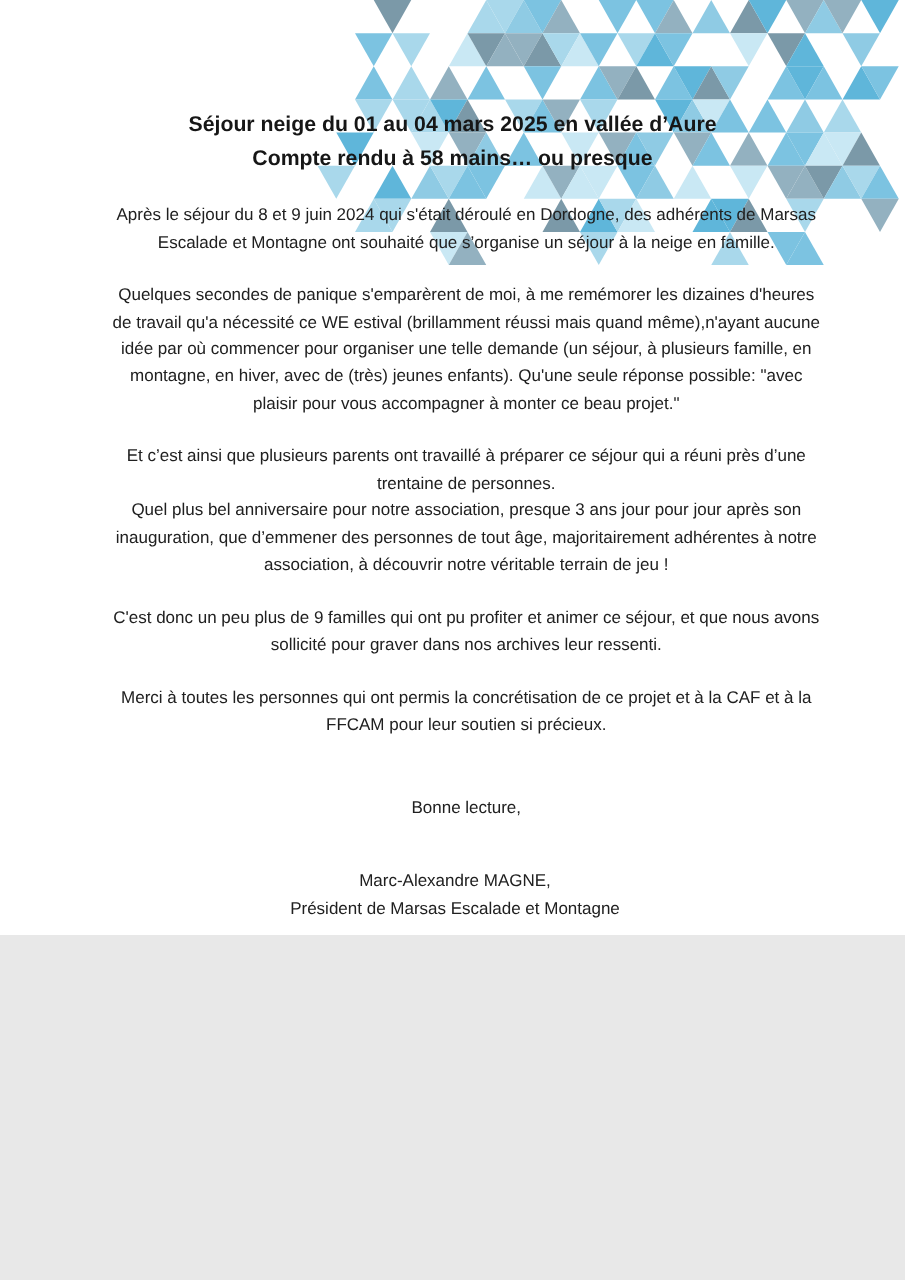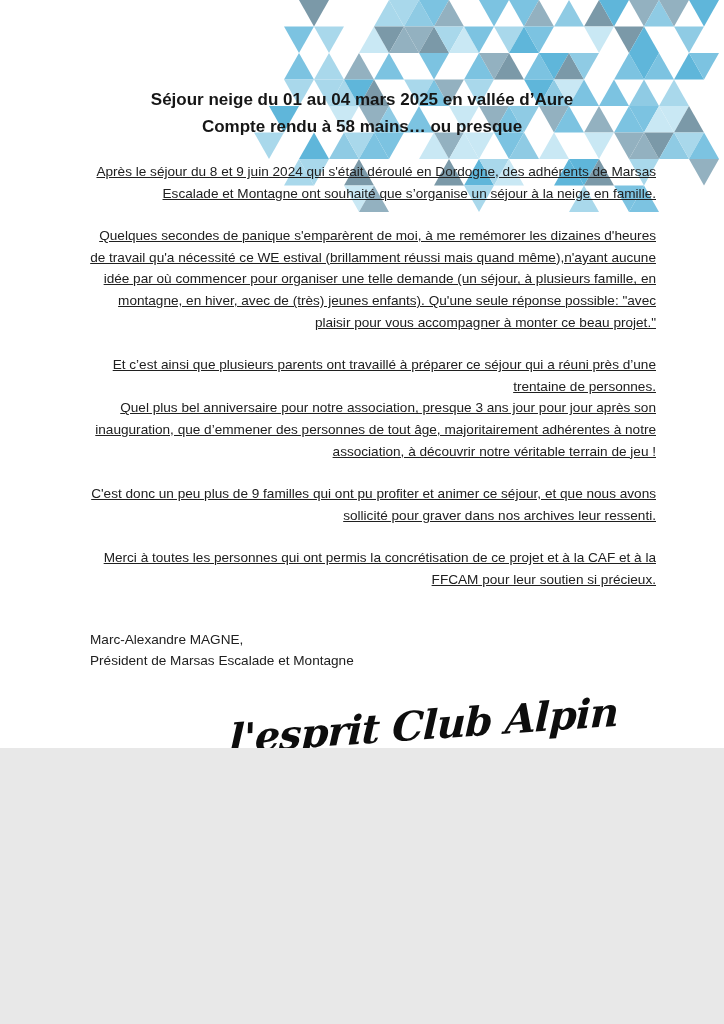--- a/index.html
+++ b/index.html
@@ -34,27 +34,26 @@
     color:#202020;
   }
   .section-heading{
     margin-top:51px;
     font-weight:bold;
     font-size:13.6px;
   }
   .content p{
     margin:21px 0 0 0;
     white-space:pre-line;
-    text-align:right;
-    text-decoration:underline;
+    text-align:center;
   }
   .closing{margin-top:44px !important;}
   .signature-block{
     margin-top:38px;
-    text-align:left;
+    text-align:center;
     padding-right:18px;
     line-height:21.6px;
   }
   .signature-script{
     margin-top:26px;
     text-align:right;
     padding-right:38px;
     font-family:"DejaVu Serif", serif;
     font-style:italic;
     font-weight:bold;
@@ -209,20 +208,21 @@
 
   <div class="content">
 
     <p>Après le séjour du 8 et 9 juin 2024 qui s'était déroulé en Dordogne, des adhérents de Marsas Escalade et Montagne ont souhaité que s’organise un séjour à la neige en famille.</p>
     <p>Quelques secondes de panique s'emparèrent de moi, à me remémorer les dizaines d'heures de travail qu'a nécessité ce WE estival (brillamment réussi mais quand même),n'ayant aucune idée par où commencer pour organiser une telle demande (un séjour, à plusieurs famille, en montagne, en hiver, avec de (très) jeunes enfants). Qu'une seule réponse possible: "avec plaisir pour vous accompagner à monter ce beau projet."</p>
     <p>Et c’est ainsi que plusieurs parents ont travaillé à préparer ce séjour qui a réuni près d’une trentaine de personnes.
 Quel plus bel anniversaire pour notre association, presque 3 ans jour pour jour après son inauguration, que d’emmener des personnes de tout âge, majoritairement adhérentes à notre association, à découvrir notre véritable terrain de jeu !</p>
     <p>C'est donc un peu plus de 9 familles qui ont pu profiter et animer ce séjour, et que nous avons sollicité pour graver dans nos archives leur ressenti.</p>
     <p>Merci à toutes les personnes qui ont permis la concrétisation de ce projet et à la CAF et à la FFCAM pour leur soutien si précieux.</p>
 
+    <p class="closing">Bonne lecture,</p>
 
     <div class="signature-block">
       <div>Marc-Alexandre MAGNE,</div>
       <div>Président de Marsas Escalade et Montagne</div>
     </div>
 
     <div class="signature-script">l'esprit Club Alpin</div>
   </div>
 
   <div class="page-number">p.1/14</div>

